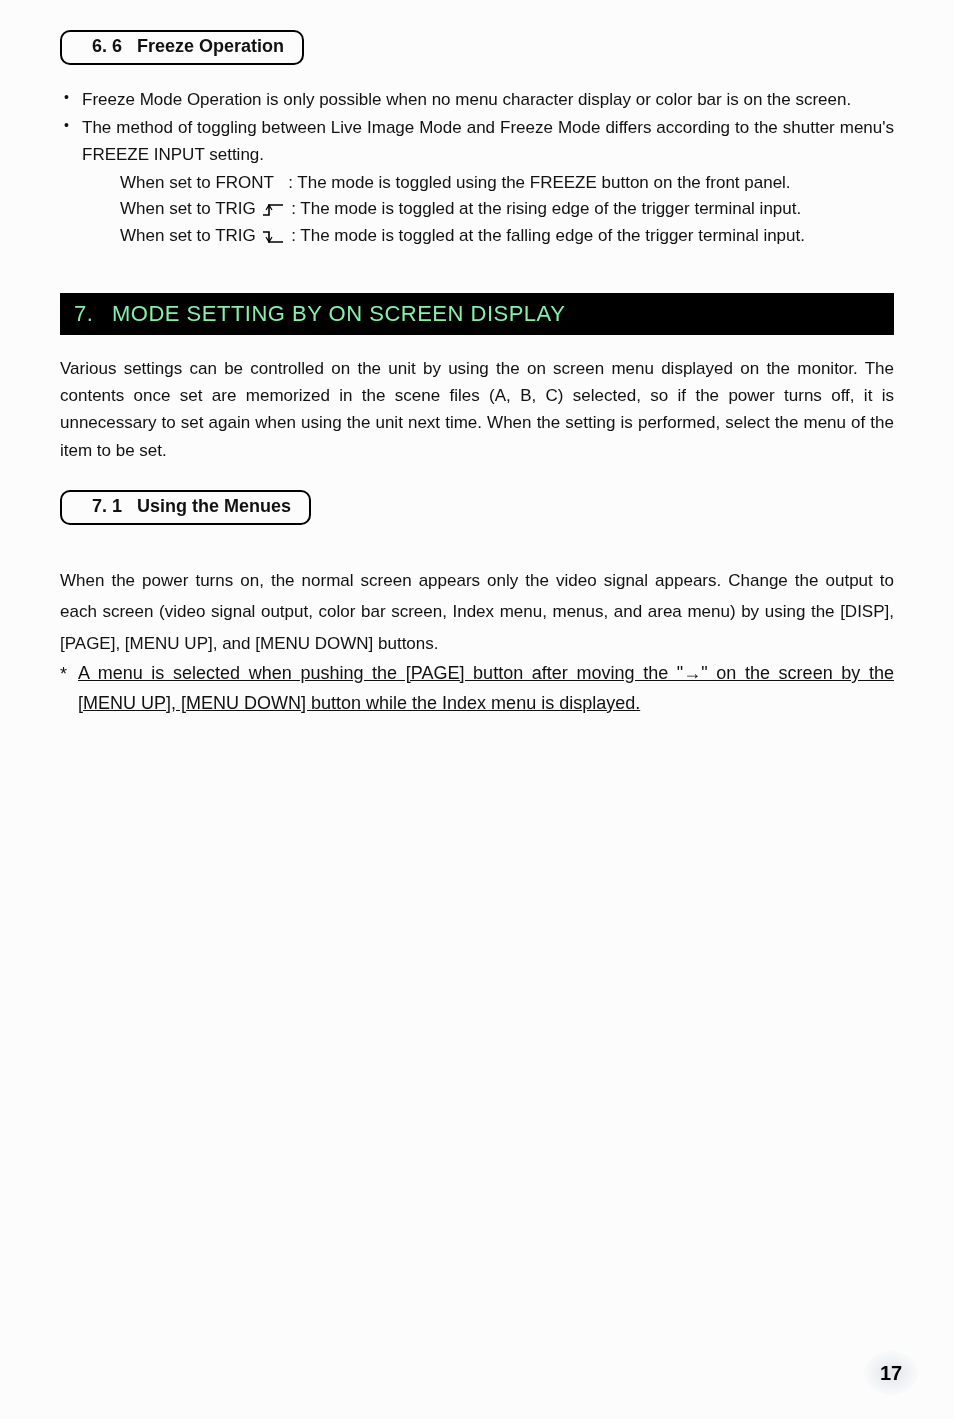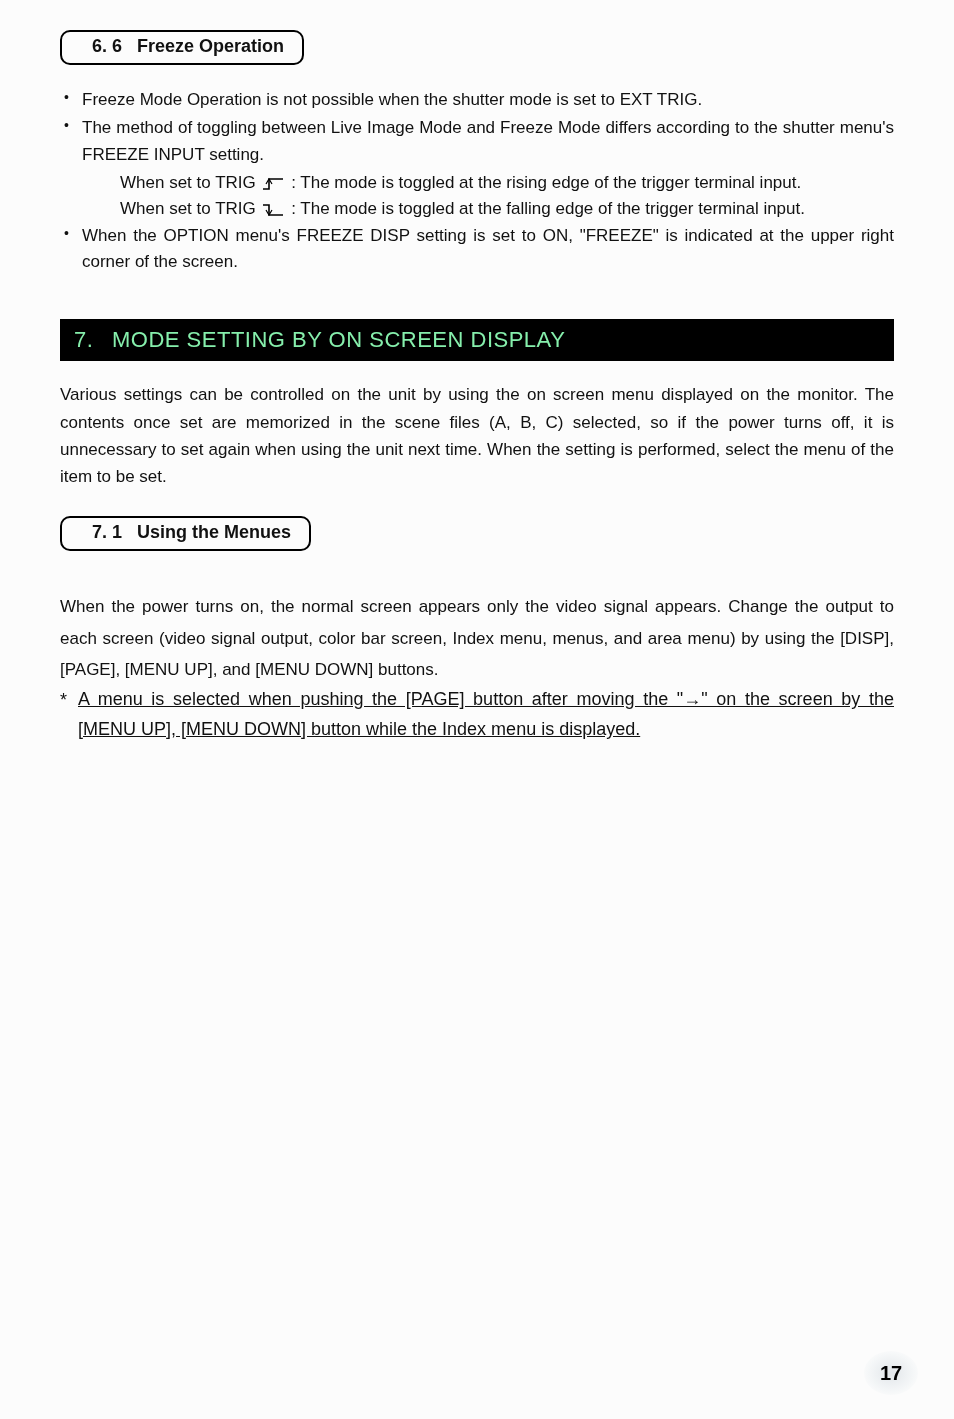--- a/index.html
+++ b/index.html
@@ -107,45 +107,48 @@
 
 
 
 
 <div class="section-box">
   <span class="num">6. 6</span>
   <span>Freeze Operation</span>
 </div>
 
 <ul class="bullets">
-  <li>Freeze Mode Operation is not possible when the shutter mode is set to EXT TRIG.</li>
+  <li>Freeze Mode Operation is only possible when no menu character display or color bar is on the screen.</li>
   <li>The method of toggling between Live Image Mode and Freeze Mode differs according to the shutter menu's FREEZE INPUT setting.</li>
 </ul>
 
 <div class="subblock">
+  <div class="row">
+    <span>When set to FRONT</span>&nbsp;&nbsp;
+    <span>: The mode is toggled using the FREEZE button on the front panel.</span>
+  </div>
   <div class="row">
     <span>When set to TRIG</span>
     <svg class="trig-icon" width="22" height="14" viewBox="0 0 22 14">
       <polyline points="1,13 7,13 7,3 21,3" fill="none" stroke="#000" stroke-width="1.6"></polyline>
       <polyline points="4,8 7,3 10,8" fill="none" stroke="#000" stroke-width="1.2"></polyline>
     </svg>
     <span>: The mode is toggled at the rising edge of the trigger terminal input.</span>
   </div>
   <div class="row">
     <span>When set to TRIG</span>
     <svg class="trig-icon" width="22" height="14" viewBox="0 0 22 14">
       <polyline points="1,3 7,3 7,13 21,13" fill="none" stroke="#000" stroke-width="1.6"></polyline>
       <polyline points="4,8 7,13 10,8" fill="none" stroke="#000" stroke-width="1.2"></polyline>
     </svg>
     <span>: The mode is toggled at the falling edge of the trigger terminal input.</span>
   </div>
 </div>
 
 <ul class="bullets">
-  <li>When the OPTION menu's FREEZE DISP setting is set to ON, "FREEZE" is indicated at the upper right corner of the screen.</li>
 </ul>
 
 
 <div class="black-banner">
   <span class="bnum">7.</span>
   <span>MODE SETTING BY ON SCREEN DISPLAY</span>
 </div>
 
 <div class="para">Various settings can be controlled on the unit by using the on screen menu displayed on the monitor. The contents once set are memorized in the scene files (A, B, C) selected, so if the power turns off, it is unnecessary to set again when using the unit next time. When the setting is performed, select the menu of the item to be set.</div>
 

